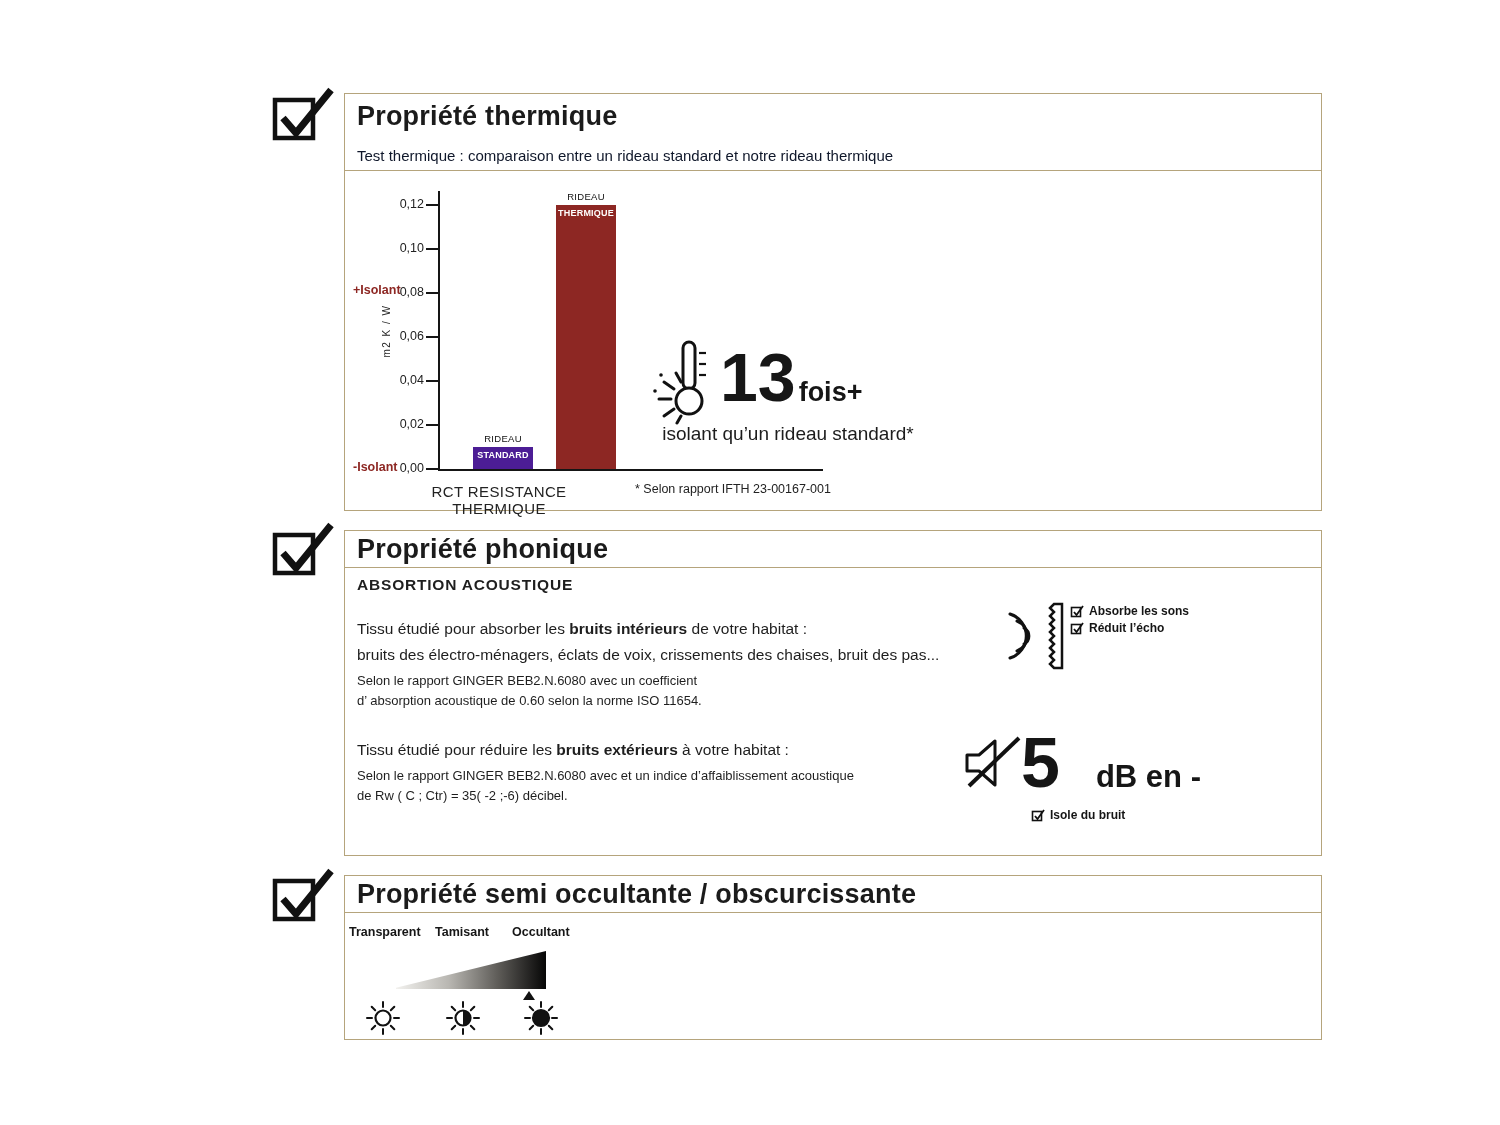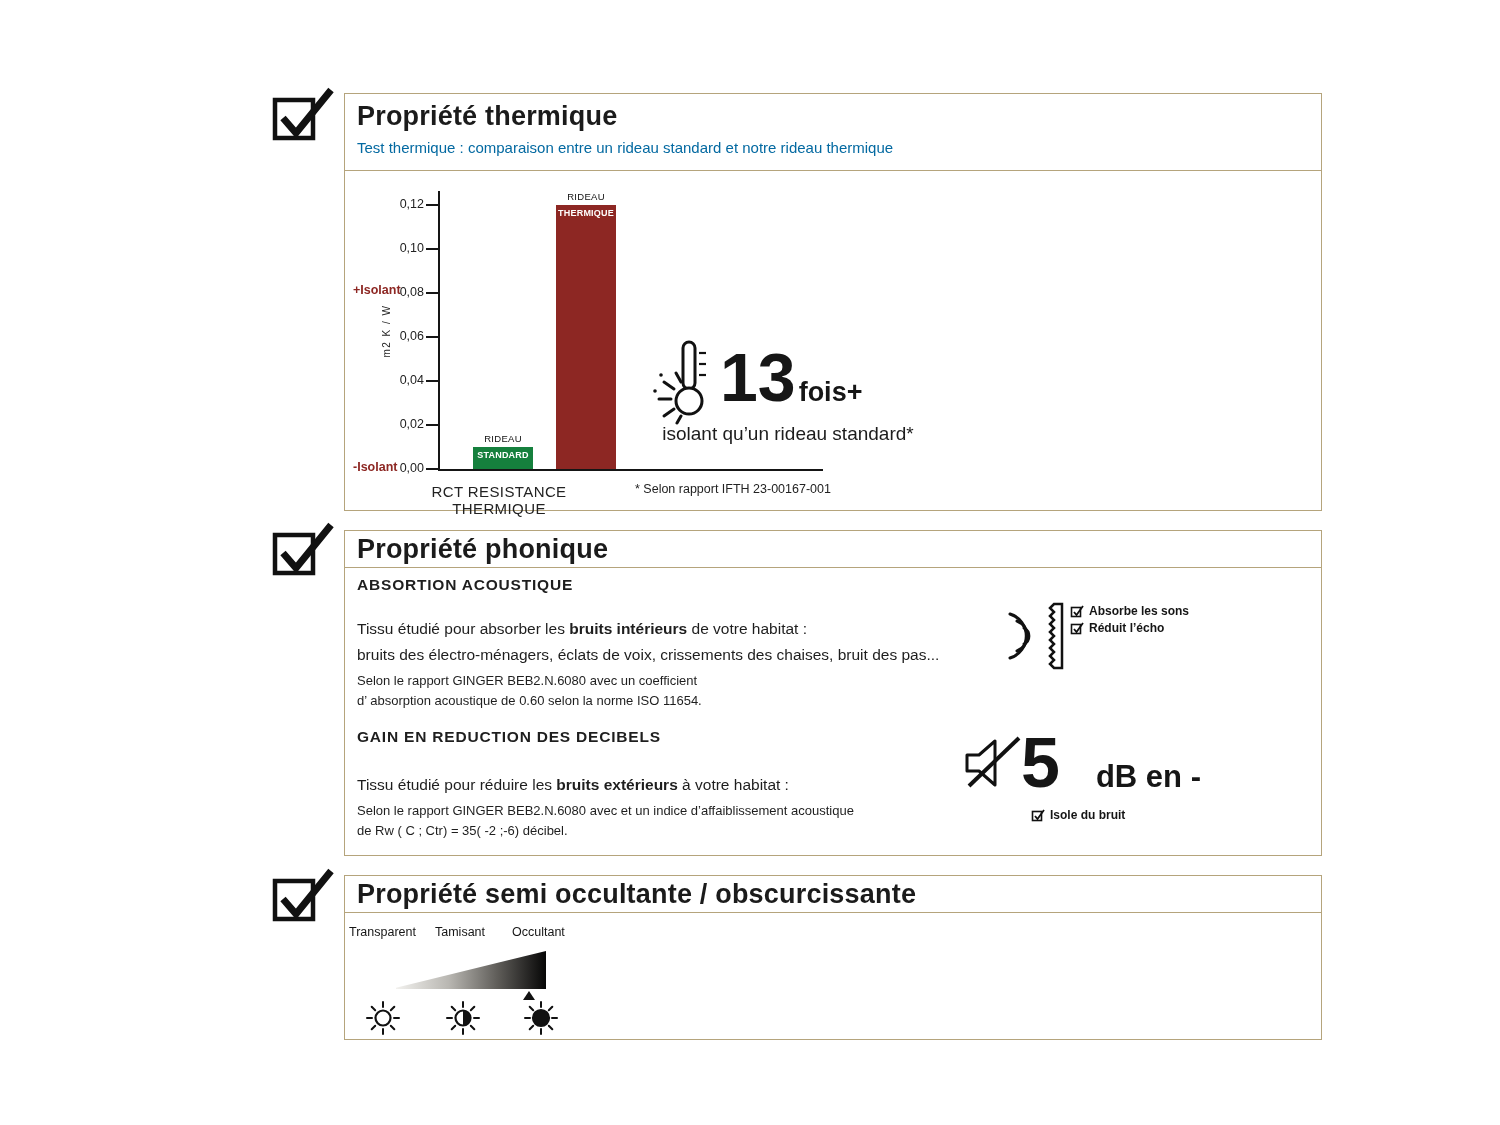--- a/index.html
+++ b/index.html
@@ -8,21 +8,21 @@
 
   
   .panel{position:absolute;left:344px;width:978px;border:1.5px solid #b5a47c;background:#fff;box-sizing:border-box;}
   #panel-thermal{top:93px;height:418px;}
   #panel-acoustic{top:530px;height:326px;}
   #panel-opacity{top:875px;height:165px;}
   .panel-header{border-bottom:1.5px solid #b5a47c;box-sizing:border-box;padding:6px 12px;}
   #panel-thermal .panel-header{height:77px;}
   #panel-acoustic .panel-header,#panel-opacity .panel-header{height:37px;padding-top:2px;}
   .panel-title{font-size:27px;font-weight:700;letter-spacing:.2px;color:#1b1b1b;line-height:32px;}
-  .panel-sub{font-size:15px;margin-top:7px;color:#0369a1;}
+  .panel-sub{font-size:15px;margin-top:15px;color:#0f172a;}
 
   .section-check{position:absolute;left:272px;}
   #check-thermal{top:86px;} #check-acoustic{top:521px;} #check-opacity{top:867px;}
 
   
   .thermal-body{position:relative;height:339px;}
   #plot{position:absolute;left:93px;top:20px;width:383px;height:278px;
         border-left:2px solid #151515;border-bottom:2px solid #151515;}
   .tick-label{position:absolute;left:-60px;width:44px;text-align:right;font-size:12.5px;height:16px;color:#222;}
   .tick-mark{position:absolute;left:-14px;width:12px;height:2px;background:#151515;}
@@ -57,21 +57,21 @@
   .check-row{display:flex;align-items:center;gap:5px;height:17px;}
   .check-row span{font-size:12px;font-weight:bold;color:#151515;}
   .speaker-icon{position:absolute;left:616px;top:164px;}
   .db-callout{position:absolute;left:676px;top:160px;display:flex;align-items:baseline;gap:4px;}
   .db-number{font-size:70px;font-weight:600;line-height:1;color:#161616;}
   .db-suffix{font-size:31px;font-weight:600;color:#161616;margin-left:32px;}
   .db-check{position:absolute;left:686px;top:238px;}
 
   
   .opacity-body{position:relative;height:125px;}
-  .level-label{position:absolute;top:12px;font-size:12.5px;font-weight:normal;color:#161616;}
+  .level-label{position:absolute;top:12px;font-size:12.5px;font-weight:bold;color:#161616;}
   #level-0{left:4px;} #level-1{left:90px;} #level-2{left:167px;}
   .ramp{position:absolute;left:51px;top:38px;width:150px;height:38px;
         background:linear-gradient(90deg,#f2f1ee,#b9b7b2 35%,#5e5c58 68%,#060606);
         clip-path:polygon(0 97%,100% 0,100% 100%,0 100%);}
   .ramp-marker{position:absolute;left:178px;top:78px;width:0;height:0;
         border-left:6px solid transparent;border-right:6px solid transparent;border-bottom:9px solid #111;}
   .sun{position:absolute;top:87px;}
   #sun-0{left:20px;} #sun-1{left:100px;} #sun-2{left:178px;}
 </style>
 </head>
@@ -109,21 +109,21 @@
           <div class="tick-label" style="bottom: 168px;">0,08</div>
           <div class="tick-mark" style="bottom: 175px;"></div>
           <div class="tick-label" style="bottom: 124px;">0,06</div>
           <div class="tick-mark" style="bottom: 131px;"></div>
           <div class="tick-label" style="bottom: 80px;">0,04</div>
           <div class="tick-mark" style="bottom: 87px;"></div>
           <div class="tick-label" style="bottom: 36px;">0,02</div>
           <div class="tick-mark" style="bottom: 43px;"></div>
           <div class="tick-label" style="bottom: -8px;">0,00</div>
           <div class="tick-mark" style="bottom: -1px;"></div>
-          <div class="bar" style="left: 33px; height: 22px; background: #15803d;">
+          <div class="bar" style="left: 33px; height: 22px; background: #4c1d95;">
             <div class="bar-box">STANDARD</div>
           </div>
           <div class="bar-top-label" style="left: 33px; bottom: 25px;">RIDEAU</div>
           <div class="bar" style="left: 116px; height: 264px; background: rgb(141, 39, 35);">
             <div class="bar-box">THERMIQUE</div>
           </div>
           <div class="bar-top-label" style="left: 116px; bottom: 267px;">RIDEAU</div>
         </div>
       <div class="xlabel">RCT RESISTANCE THERMIQUE</div>
       <div class="footnote">* Selon rapport IFTH 23-00167-001</div>
@@ -159,21 +159,20 @@
     <div class="panel-header">
       <div class="panel-title">Propriété phonique</div>
     </div>
     <div class="acoustic-body">
       <div class="acoustic-text">
         <div class="ac-heading">ABSORTION ACOUSTIQUE</div>
         <div class="ac-line first"><span>Tissu étudié pour absorber les </span><span class="b">bruits intérieurs</span><span> de votre habitat :</span></div>
         <div class="ac-line">bruits des électro-ménagers, éclats de voix, crissements des chaises, bruit des pas...</div>
         <div class="ac-small first">Selon le rapport GINGER BEB2.N.6080 avec un coefficient</div>
         <div class="ac-small">d’ absorption acoustique de 0.60 selon la norme ISO 11654.</div>
-        <div class="ac-heading gain-heading">GAIN EN REDUCTION DES DECIBELS</div>
         <div class="ac-line p2-first"><span>Tissu étudié pour réduire les </span><span class="b">bruits extérieurs</span><span> à votre habitat :</span></div>
         <div class="ac-small first">Selon le rapport GINGER BEB2.N.6080 avec et un indice d’affaiblissement acoustique</div>
         <div class="ac-small">de Rw ( C ; Ctr) = 35( -2 ;-6) décibel.</div>
       </div>
 
       <svg class="sound-icon" width="70" height="72" viewBox="0 0 70 72">
         <g stroke="#111" stroke-width="3" fill="none" stroke-linecap="round">
           <path d="M22 28 A 9 9 0 0 1 22 44"></path>
           <path d="M15 21 A 16 16 0 0 1 15 51"></path>
           <path d="M8 14 A 23 23 0 0 1 8 58"></path>

